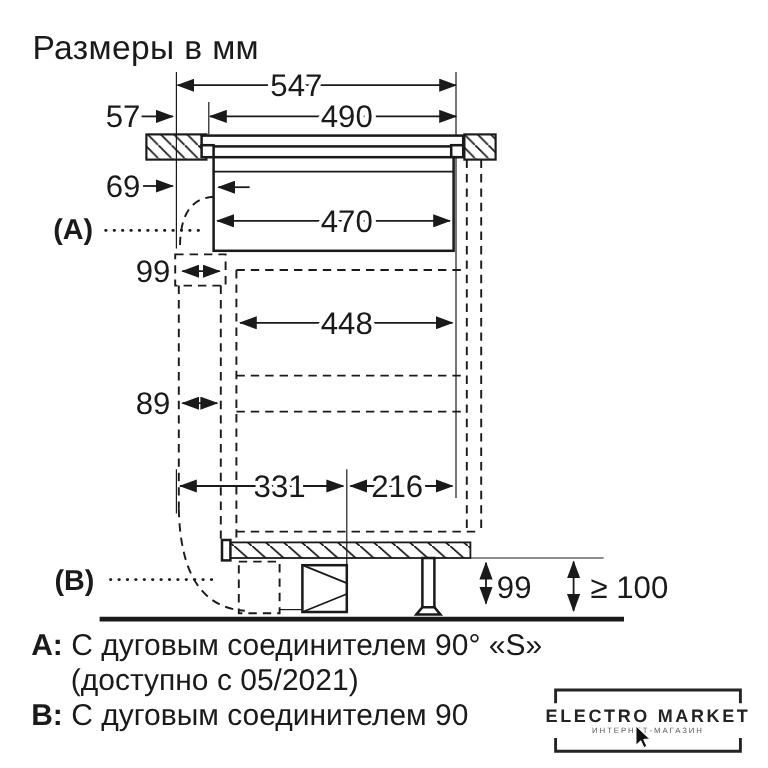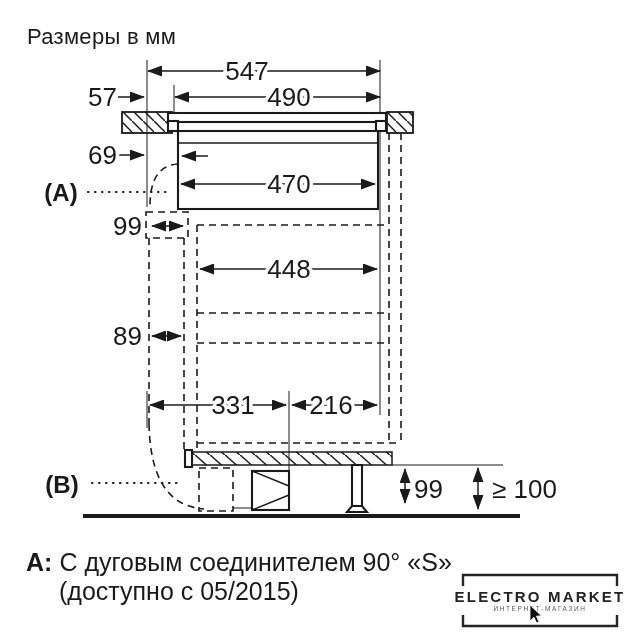--- a/index.html
+++ b/index.html
@@ -1,22 +1,22 @@
 <!DOCTYPE html>
 <html><head>
 <meta charset="utf-8">
 <style>
   html,body{margin:0;padding:0;background:#fff;}
   .stage{
     position:relative;width:640px;height:640px;background:#fff;
     font-family:"Liberation Sans", sans-serif;color:#1a1a1a;overflow:hidden;
   }
   .stage svg.draw{position:absolute;left:0;top:0;}
-  .title{position:absolute;left:27px;top:24px;font-size:22px;letter-spacing:0.3px;}
-  .notes{position:absolute;left:26px;top:524px;font-size:25px;line-height:29px;margin-top:24px;}
+  .title{position:absolute;left:27px;top:24px;font-size:28px;letter-spacing:0.3px;}
+  .notes{position:absolute;left:26px;top:524px;font-size:25px;line-height:29px;}
   .note-row{white-space:nowrap;}
   .np{font-weight:bold;margin-right:7px;}
   .indent{padding-left:33px;}
   .logo{position:absolute;left:454px;top:571px;width:178px;height:62px;}
 
   
   .thin{stroke:#1a1a1a;stroke-width:1;fill:none;}
   .thick{stroke:#1a1a1a;stroke-width:2.1;fill:#ffffff;}
   .dash{stroke:#1a1a1a;stroke-width:1.6;fill:none;stroke-dasharray:7 5;}
   .dot{stroke:#1a1a1a;stroke-width:2.2;fill:none;stroke-dasharray:0.5 6.5;stroke-linecap:round;}
@@ -150,21 +150,22 @@
     <text class="dimtxt start" x="492" y="489">≥ 100</text>
 
     <text class="lbl" x="61" y="192">(A)</text>
     <text class="lbl" x="62" y="484">(B)</text>
   </svg>
 
   <div class="title">Размеры в мм</div>
 
   <div class="notes">
     <div class="note-row"><span class="np">A:</span><span>С дуговым соединителем 90° «S»</span></div>
-    <div class="note-row indent"><span>(доступно с 05/2015)</span></div>
+    <div class="note-row indent"><span>(доступно с 05/2021)</span></div>
+    <div class="note-row"><span class="np">B:</span><span>С дуговым соединителем 90</span></div>
   </div>
 
   <div class="logo">
     <svg width="178" height="62" viewBox="0 0 178 62">
       <path d="M9,15 V4 H163 V15" stroke="#242424" stroke-width="2.4" fill="none"></path>
       <path d="M9,44 V55 H163 V44" stroke="#242424" stroke-width="2.4" fill="none"></path>
       <text class="logotxt" x="86" y="31">ELECTRO MARKET</text>
       <text class="logosub" x="86" y="40">ИНТЕРНЕТ-МАГАЗИН</text>
       <polygon points="76,34 76,50 80,46.3 82.6,52 85,50.9 82.4,45.2 87.4,44.8" fill="#101010" stroke="#ffffff" stroke-width="0.8"></polygon>
     </svg>

